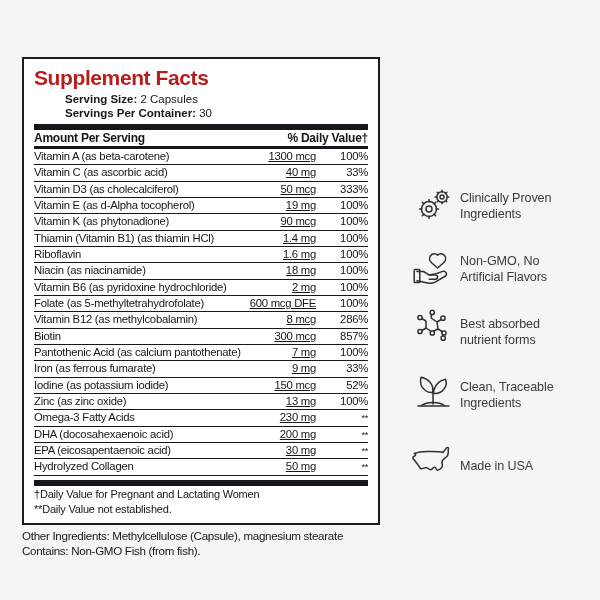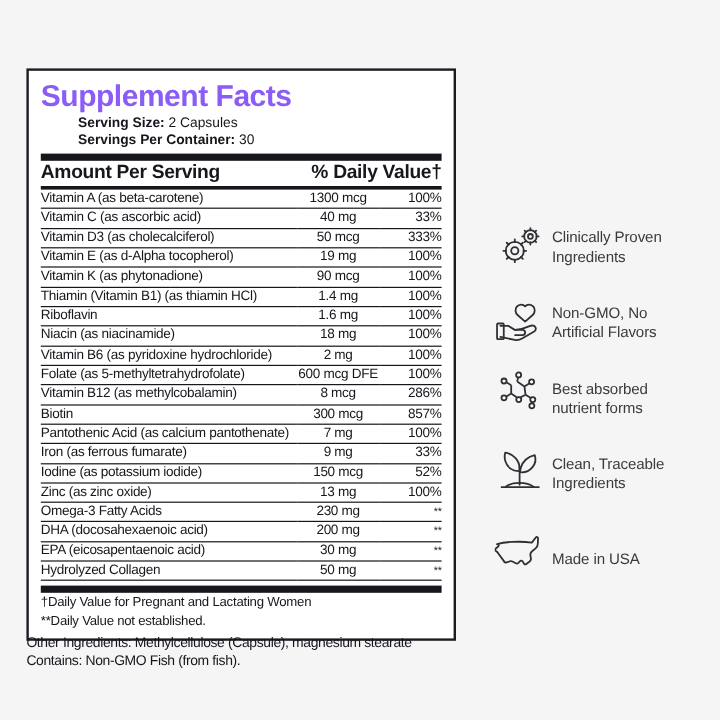--- a/index.html
+++ b/index.html
@@ -28,24 +28,24 @@
     left: 22px;
     top: 57px;
     width: 358px;
     box-sizing: border-box;
     background: #ffffff;
     border: 2px solid #1b1b22;
     padding: 8px 10px 6px 10px;
   }
 
   .sf-title {
-    font-size: 25px;
+    font-size: 21px;
     font-weight: bold;
     letter-spacing: -0.4px;
-    color: #8b5cf6;
+    color: #b91c1c;
     line-height: 1.04;
     margin: 0 0 3px 0;
   }
 
   .serving-line {
     font-size: 11.5px;
     color: #16161c;
     line-height: 1.22;
     white-space: nowrap;
     margin-left: 31px;
@@ -78,35 +78,36 @@
     white-space: nowrap;
   }
   table.sf tr.row td {
     border-bottom: 1px solid #16161c;
   }
   td.c-name {
     text-align: left;
     letter-spacing: -0.25px;
   }
   td.c-amt {
-    text-align: center;
+    text-align: right;
     padding-right: 6px;
     letter-spacing: -0.25px;
+    text-decoration: underline;
   }
   td.c-dv {
     text-align: right;
     width: 52px;
     letter-spacing: -0.25px;
   }
   .indent {
     padding-left: 20px;
   }
   .hdr td {
     font-weight: bold;
-    font-size: 16px;
+    font-size: 12px;
     padding: 2px 0 2px 0;
   }
   .stars {
     font-size: 9px;
     vertical-align: super;
     letter-spacing: 0;
   }
 
   
   .footnotes {

